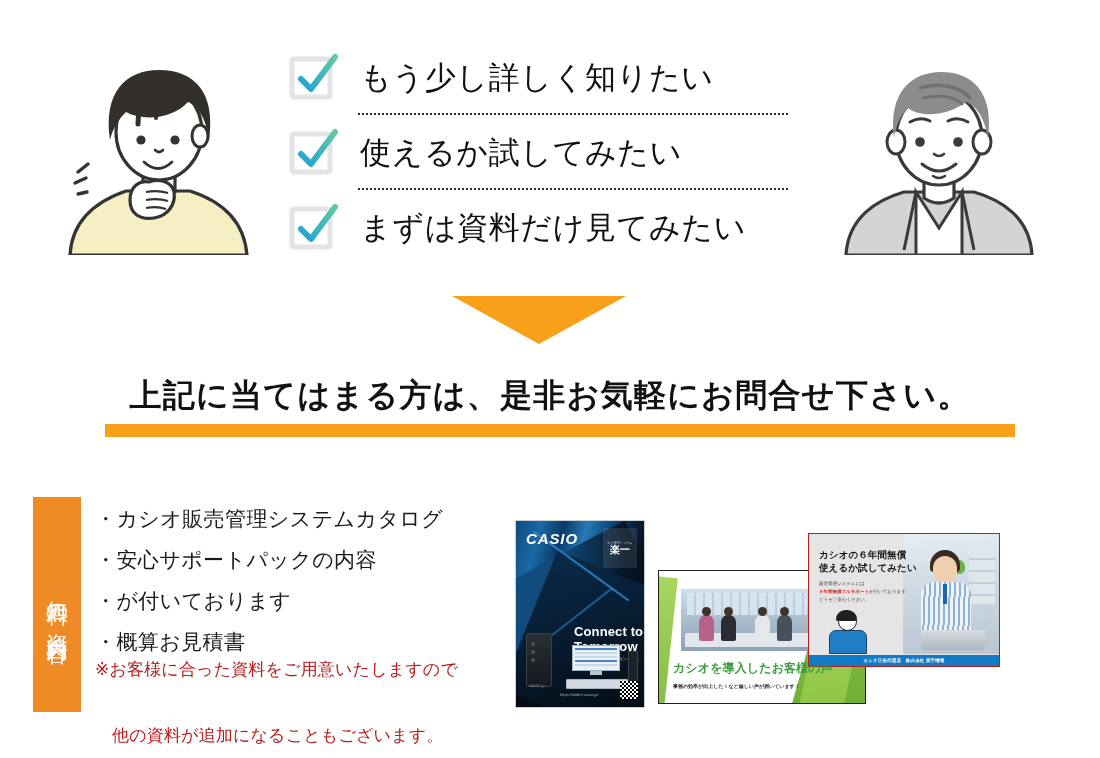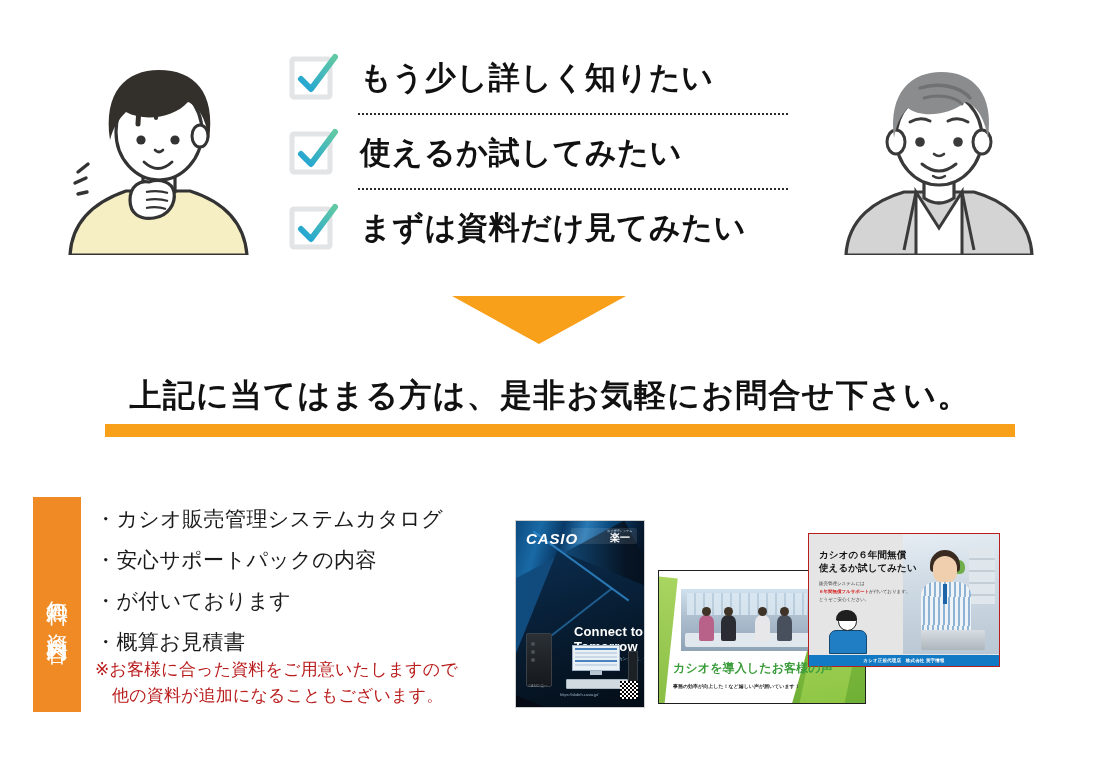--- a/index.html
+++ b/index.html
@@ -43,21 +43,21 @@
     position: relative;
   }
   .check-box {
     width: 50px; height: 50px;
     flex: 0 0 50px;
     position: relative;
   }
   .check-label {
     margin-left: 22px;
     font-size: 31px;
-    font-weight: bold;
+    font-weight: normal;
     letter-spacing: 0.02em;
     white-space: nowrap;
     color: #111111;
   }
   .dotted-sep {
     position: absolute;
     left: 70px;
     right: 0;
     bottom: 0;
     height: 0;
@@ -125,21 +125,21 @@
   }
   #note-text {
     position: absolute;
     left: 95px; top: 657px;
     width: 420px;
     font-size: 17px;
     line-height: 26px;
     letter-spacing: 0.01em;
     color: #b91c1c;
   }
-  #note-text .note-line2 { display: block; padding-left: 17px; }
+  #note-text .note-line2 { display: block; padding-left: 17px; margin-top: 40px; }
 
   
   .brochure { position: absolute; overflow: hidden; }
 
   
   #brochure-catalog {
     left: 515px; top: 520px;
     width: 128px; height: 186px;
     background: #050a14;
     border: 1px solid #cfcfcf;
@@ -177,25 +177,25 @@
     transform: rotate(-38deg);
   }
   #brochure-catalog .cat-logo {
     position: absolute; left: 10px; top: 9px;
     color: #ffffff; font-size: 15px; font-weight: bold;
     letter-spacing: 0.06em; font-style: italic;
     z-index: 5;
   }
   #brochure-catalog .cat-badge {
     position: absolute; right: 7px; top: 7px;
-    width: 34px; height: 16px;
+    width: 34px; height: 40px;
     background: rgba(255,255,255,.1);
     border-radius: 2px; z-index: 5;
     display: flex; flex-direction: column;
-    align-items: center; justify-content: center; padding-left: 32px;
+    align-items: center; justify-content: center;
   }
   #brochure-catalog .cat-badge-top {
     font-size: 3px; color: #bcd8ef; letter-spacing: .02em;
     white-space: nowrap;
   }
   #brochure-catalog .cat-badge-main {
     font-size: 10px; color: #ffffff; font-weight: bold;
     line-height: 1;
   }
   #brochure-catalog .cat-tagline {

